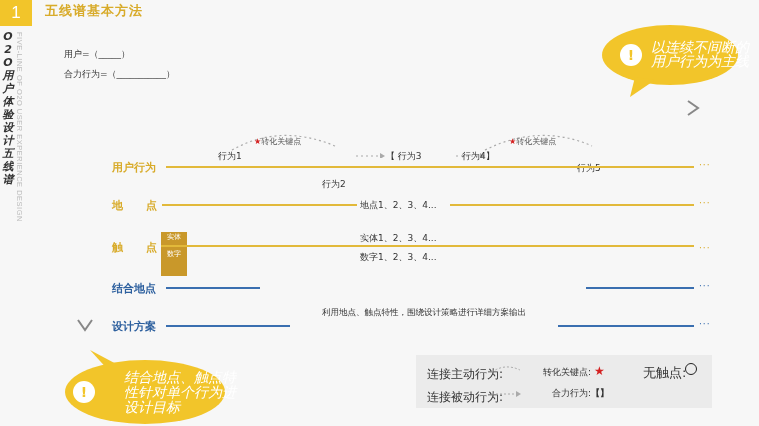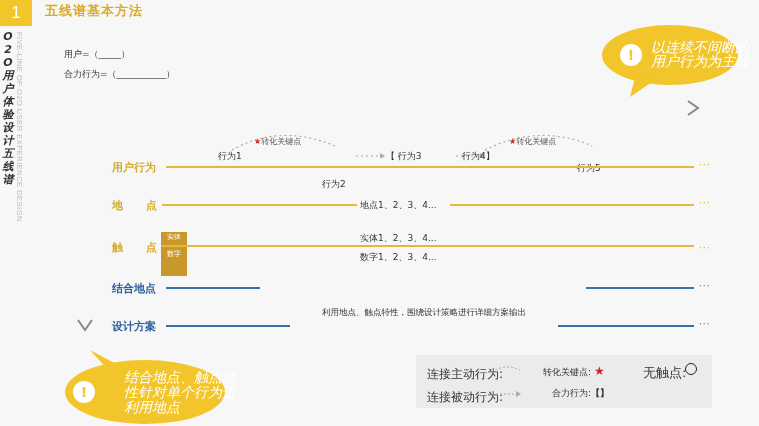--- a/index.html
+++ b/index.html
@@ -120,21 +120,21 @@
 <div class="abs dots-b" style="left:699px;top:319px;">···</div>
 
 <svg class="abs" style="left:60px;top:348px;" width="170" height="78">
   <polygon points="30,2 60,18 50,24" fill="#f2c52a"></polygon>
   <ellipse cx="85" cy="44" rx="80" ry="32" fill="#f2c52a"></ellipse>
 </svg>
 <div class="abs excl" style="left:73px;top:381px;">!</div>
 <div class="abs bubble-text" style="left:105px;top:370px;line-height:15px;margin-left:19px;">
   <div>结合地点、触点特</div>
   <div>性针对单个行为进</div>
-  <div>利用地点</div>
+  <div>设计目标</div>
 </div>
 
 <div class="abs legend"></div>
 <div class="abs leg" style="left:427px;top:366px;">连接主动行为:</div>
 <svg class="abs" style="left:490px;top:363px;" width="35" height="12">
   <path d="M2,9 Q15,0 30,7" fill="none" stroke="#aaa" stroke-width="1" stroke-dasharray="2,2"></path>
 </svg>
 <div class="abs leg" style="left:427px;top:389px;">连接被动行为:</div>
 <svg class="abs" style="left:490px;top:389px;" width="35" height="10">
   <line x1="2" y1="5" x2="26" y2="5" stroke="#aaa" stroke-width="1" stroke-dasharray="2,2"></line>

